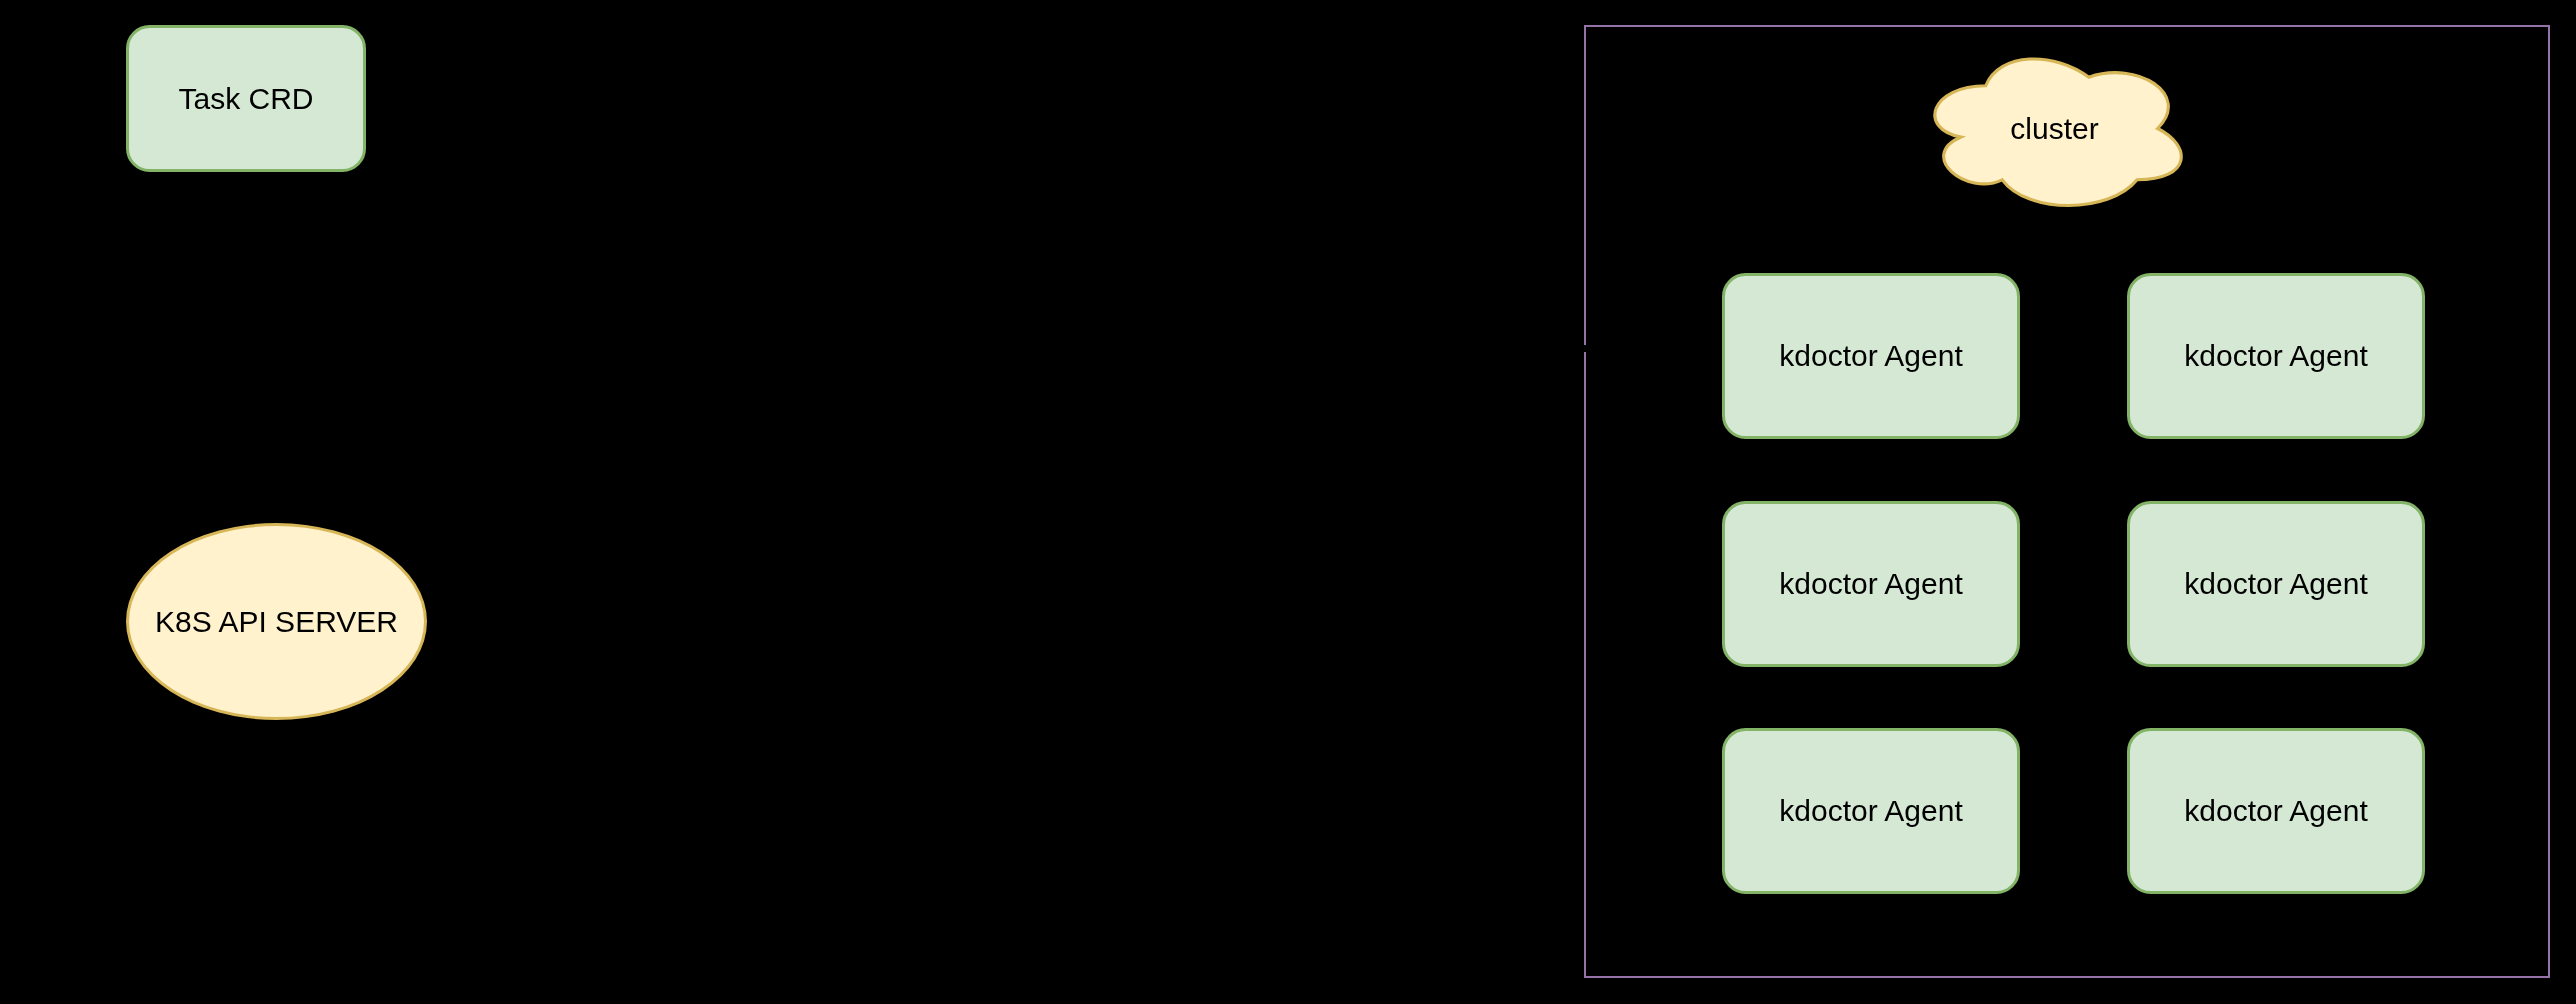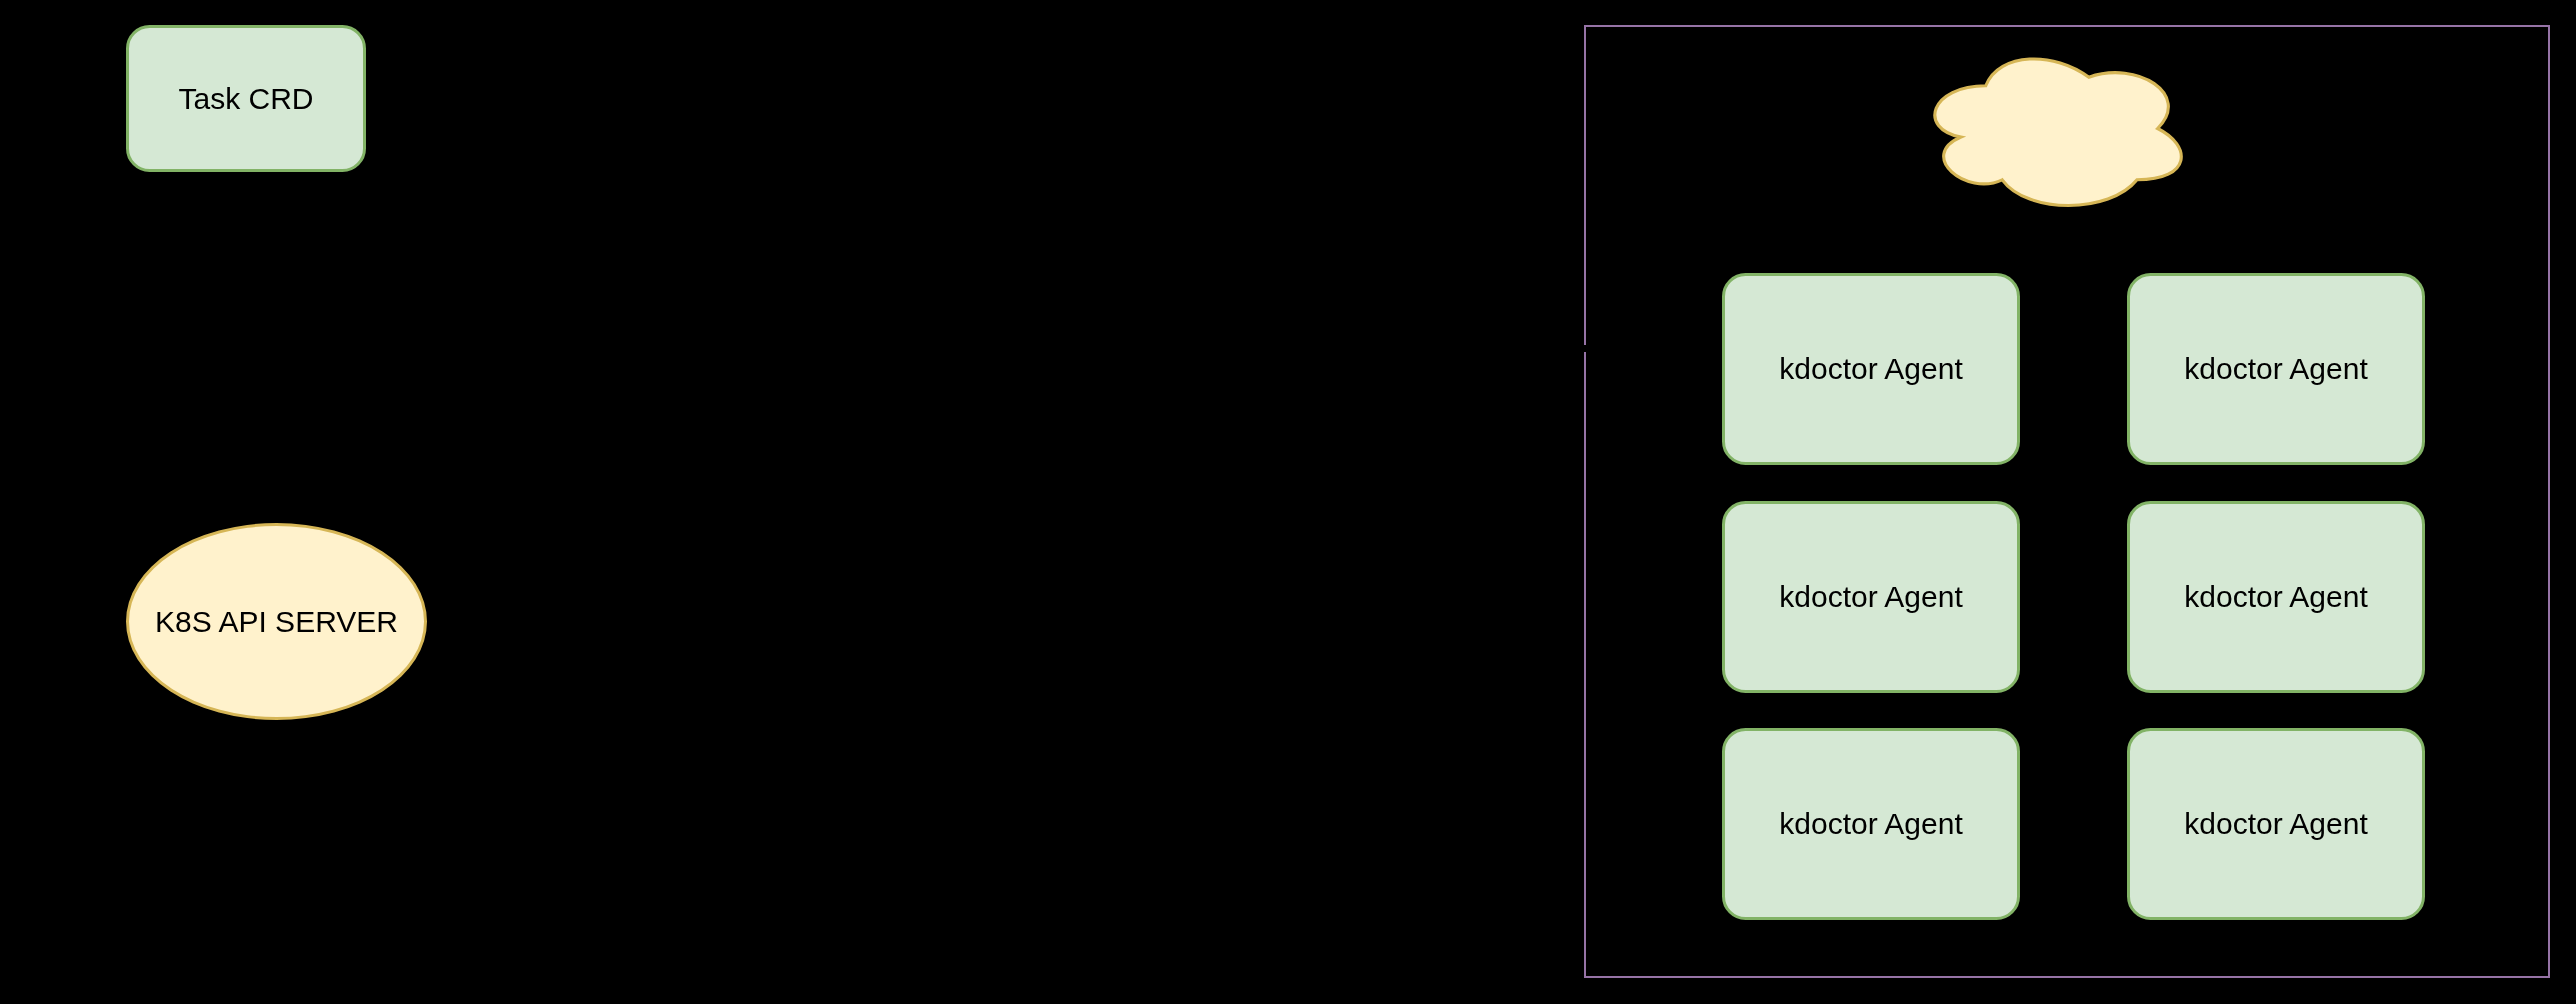--- a/index.html
+++ b/index.html
@@ -33,21 +33,21 @@
     border-radius: 23.5px;
   }
   .yellow-ellipse {
     background: #FFF2CC;
     border: 3.1px solid #D6B656;
     border-radius: 50%;
   }
   .task-crd   { left: 126px;  top: 25px;  width: 240px; height: 147px; text-align: center; }
   .k8s        { left: 126px;  top: 523px; width: 301px; height: 197px; }
   .controller { left: 796px; top: 548px; width: 297px; height: 151px; }
-  .agent      { width: 298px; height: 192px; }
+  .agent      { width: 298px; height: 166px; }
 
   .cluster-panel {
     position: absolute;
     left: 1584px;
     top: 25px;
     width: 966px;
     height: 953px;
     box-sizing: border-box;
     border: 2.5px solid #9673A6;
     background: transparent;
@@ -99,20 +99,21 @@
 
   <svg class="cloud-svg" width="275" height="171" viewBox="0 0 444 276" aria-hidden="true">
     <path d="M 111,69
              C 22.2,69 0,138 71,151.8
              C 0,182.2 79.9,248.4 137.6,220.8
              C 177.6,276 310.8,276 355.2,220.8
              C 444,220.8 444,165.6 388.5,138
              C 444,82.8 355.2,27.6 277.5,55.2
              C 222,13.8 133.2,13.8 111,69 Z" fill="#FFF2CC" stroke="#D6B656" stroke-width="5"></path>
   </svg>
+  <div class="cloud-label">cluster</div>
 
   <div class="node green-rect agent" style="left:1722px; top:273px;">
     <span>kdoctor Agent</span>
   </div>
   <div class="node green-rect agent" style="left:2127px; top:273px;">
     <span>kdoctor Agent</span>
   </div>
   <div class="node green-rect agent" style="left:1722px; top:501px;">
     <span>kdoctor Agent</span>
   </div>

